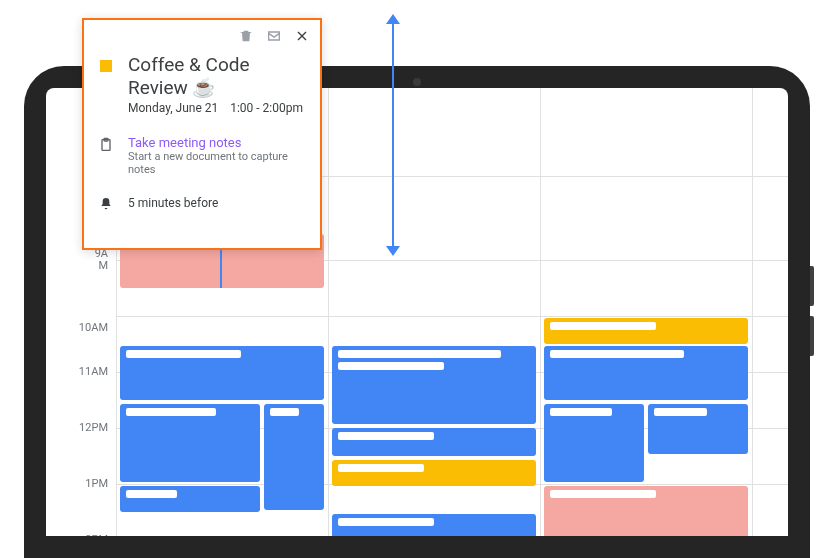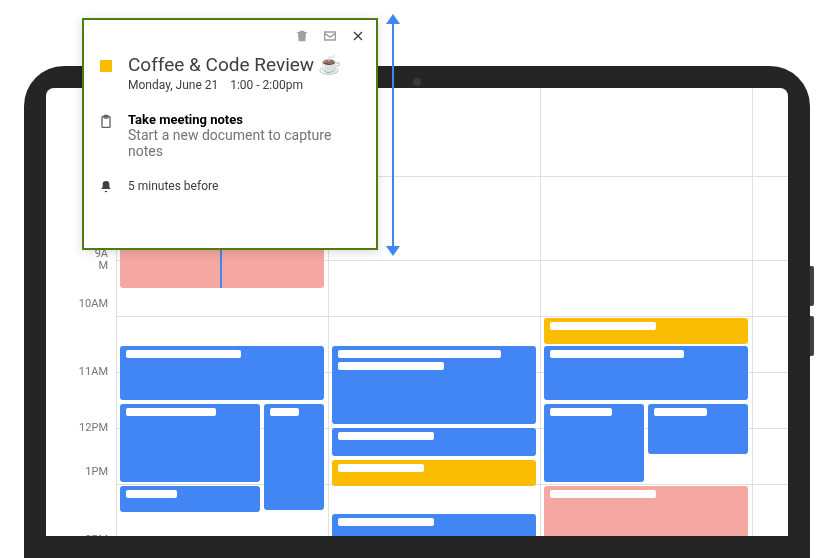--- a/index.html
+++ b/index.html
@@ -104,24 +104,24 @@
   background: #fff;
   border-radius: 2px;
   margin-bottom: 4px;
 }
 
 
 .popup {
   position: absolute;
   left: 82px;
   top: 18px;
-  width: 296px;
+  width: 240px;
   height: 232px;
   background: #fff;
-  border: 2px solid #4d7c0f;
+  border: 2px solid #f97316;
   box-shadow: 0 2px 10px rgba(0,0,0,0.15);
   z-index: 20;
   font-size: 13px;
 }
 .popup-top-icons {
   display: flex;
   justify-content: flex-end;
   gap: 12px;
   padding: 8px 10px 4px;
 }
@@ -149,26 +149,26 @@
   font-size: 19px;
   color: #3c4043;
   font-weight: 400;
 }
 .popup-sub {
   font-size: 12px;
   color: #3c4043;
   line-height: 1.5;
 }
 .popup-link {
-  color: #000000;
+  color: #8b5cf6;
   font-size: 13px;
-  font-weight: 700;
+  font-weight: 400;
 }
 .popup-linksub {
-  font-size: 14px;
+  font-size: 11px;
   color: #70757a;
 }
 
 
 .arrow-line {
   position: absolute;
   left: 392px;
   top: 22px;
   width: 2px;
   height: 226px;
@@ -211,24 +211,24 @@
       <div class="grid-line" style="top:88px"></div>
       <div class="grid-line" style="top:172px"></div>
       <div class="grid-line" style="top:228px"></div>
       <div class="grid-line" style="top:284px"></div>
       <div class="grid-line" style="top:340px"></div>
       <div class="grid-line" style="top:396px"></div>
 
       <div class="time-col">
         <div class="time-label" style="top:172px;white-space:pre">9A
 M</div>
-        <div class="time-label" style="top:216px">10AM</div>
+        <div class="time-label" style="top:240px">10AM</div>
         <div class="time-label" style="top:284px">11AM</div>
         <div class="time-label" style="top:340px">12PM</div>
-        <div class="time-label" style="top:384px">1PM</div>
+        <div class="time-label" style="top:396px">1PM</div>
         <div class="time-label" style="top:452px">2PM</div>
       </div>
 
       <div class="col-line" style="left:70px"></div>
       <div class="col-line" style="left:282px"></div>
       <div class="col-line" style="left:494px"></div>
       <div class="col-line" style="left:706px"></div>
 
       <div class="event salmon" style="left:74px;top:146px;width:204px;height:54px">
         <div class="bar" style="width:80%"></div>

